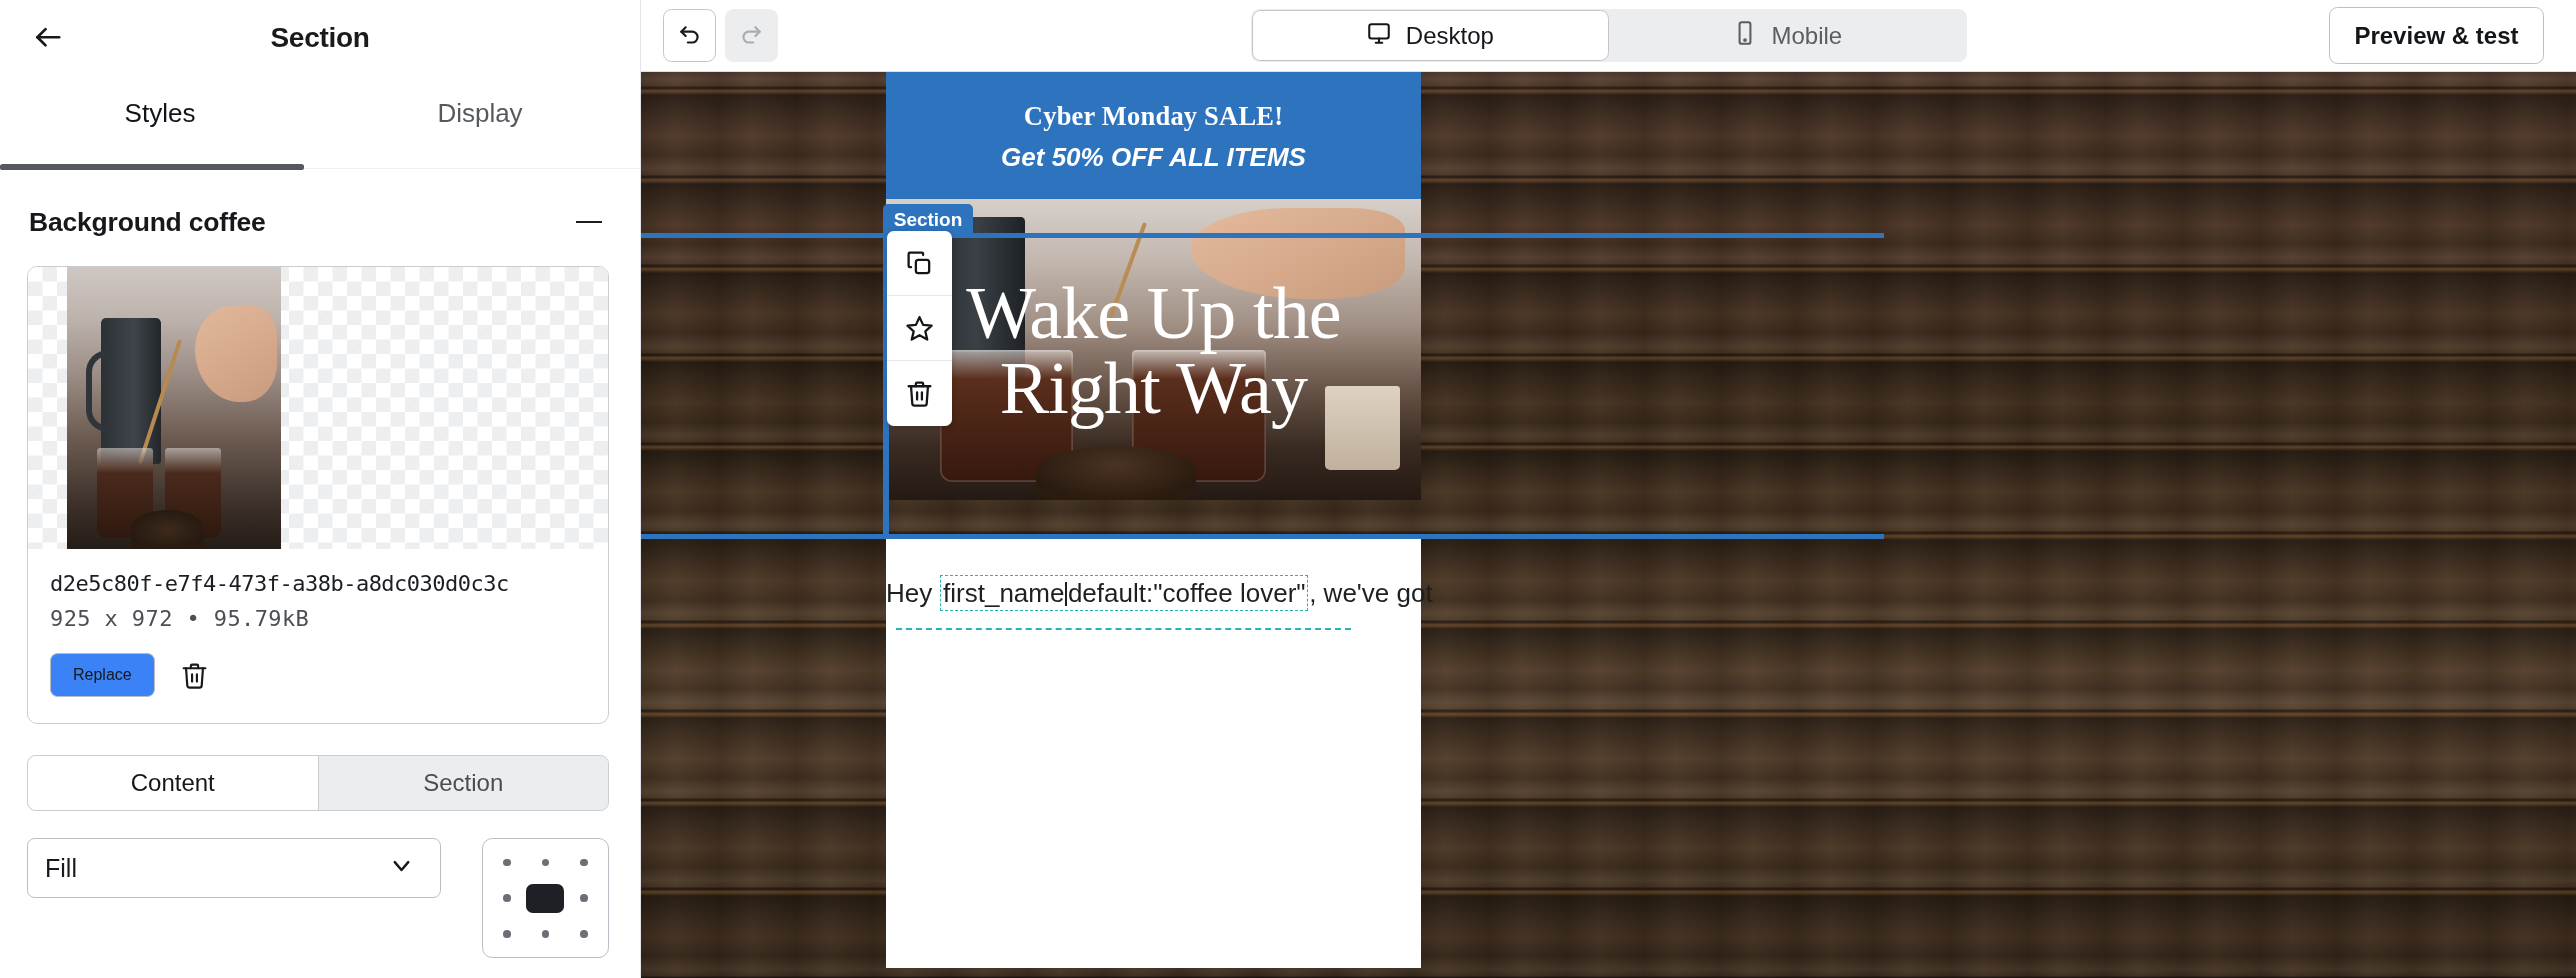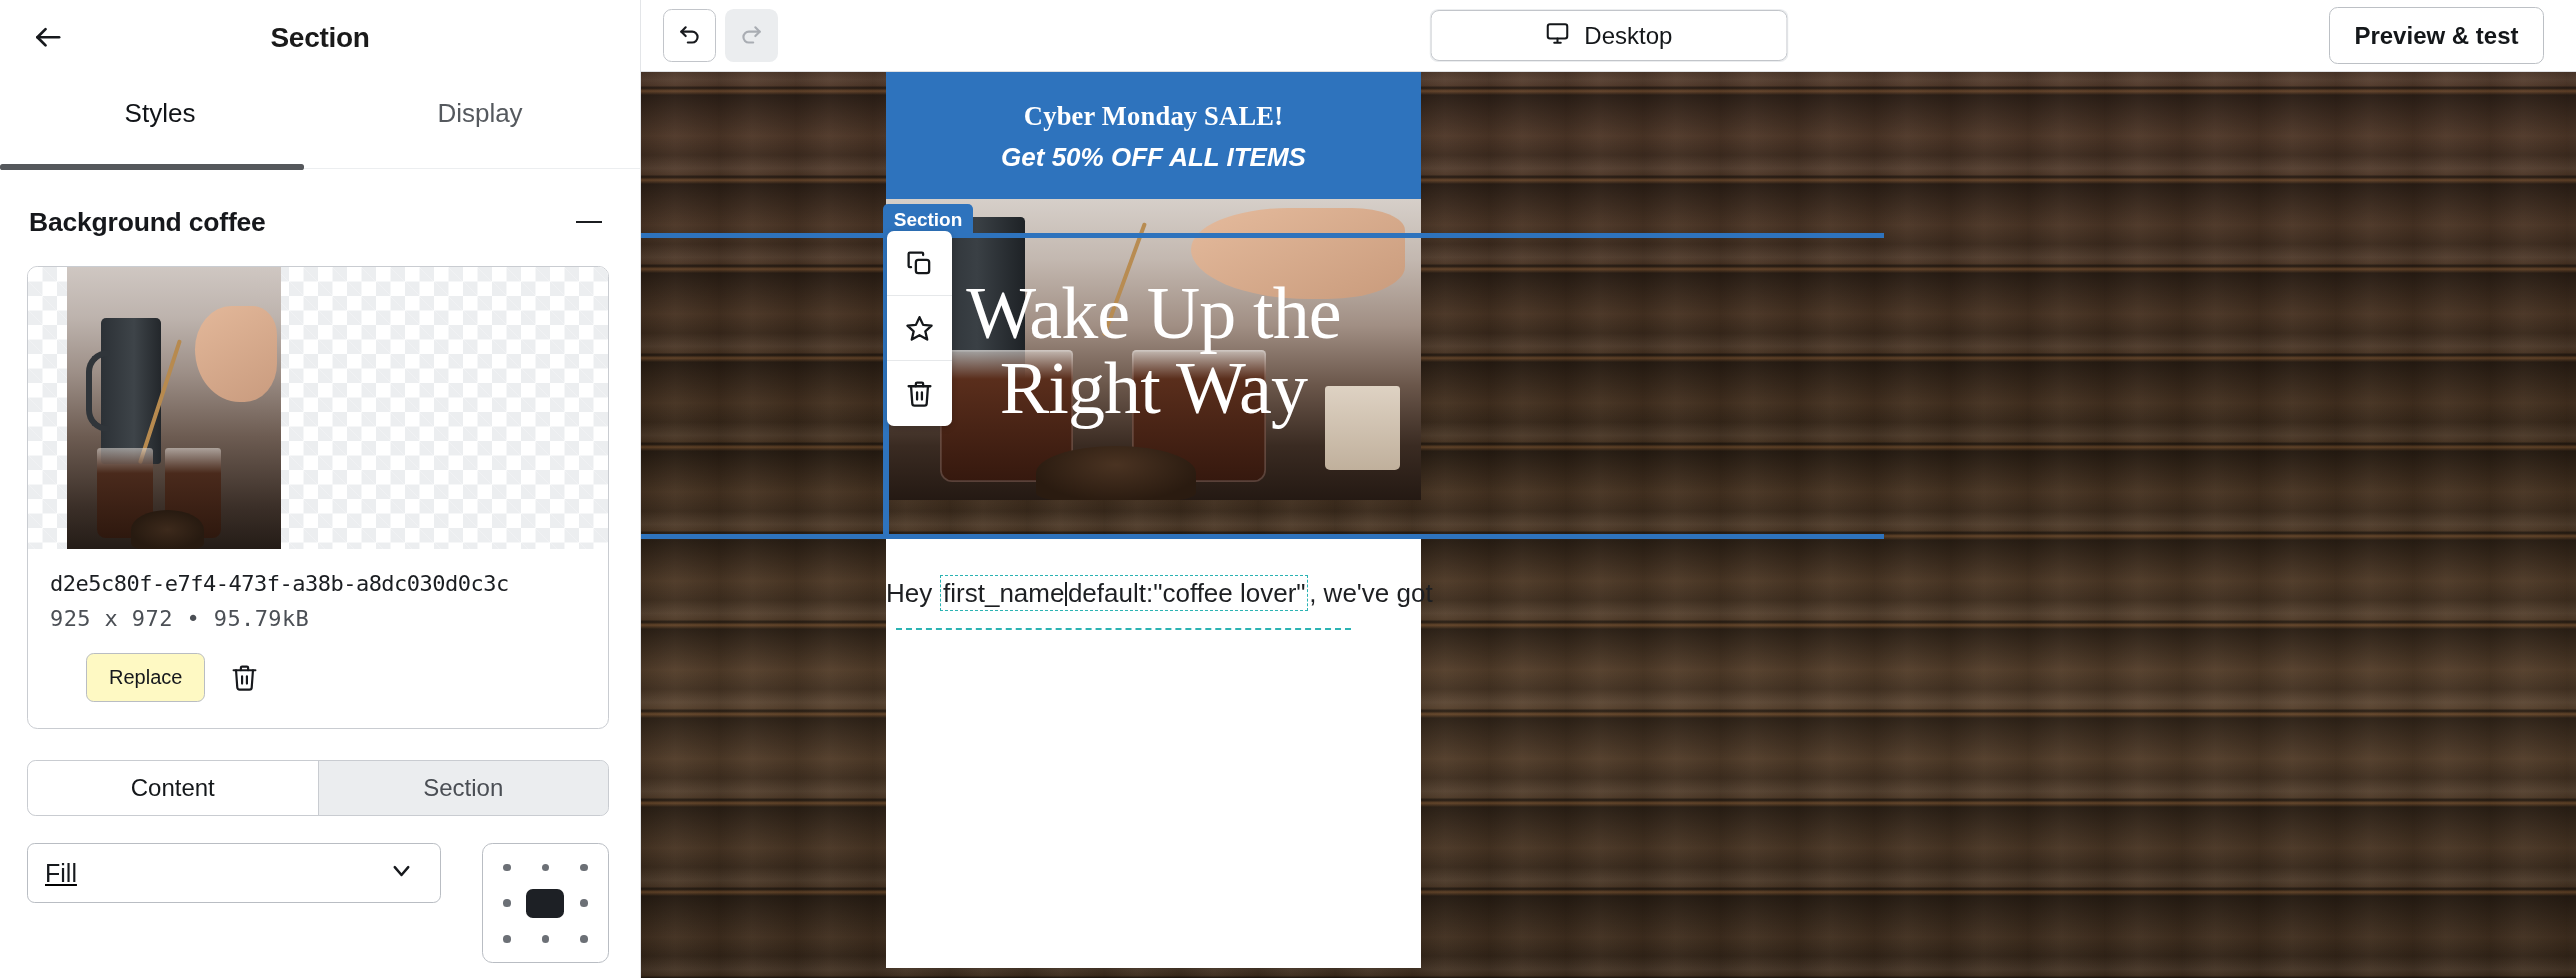--- a/index.html
+++ b/index.html
@@ -135,24 +135,23 @@
   .img-dims {
     font-family: "DejaVu Sans Mono", "Liberation Mono", monospace;
     font-size: 22px; color: #4b4f55; margin-top: 10.3px; letter-spacing: 0.4px;
   }
   .img-actions {
     display: flex; align-items: center; gap: 19px;
     padding: 22px 22px 26px 22px;
   }
   .btn-replace {
     border: 0.9px solid #b9bdc3; border-radius: 7.7px;
-    background: #fef9c3; color: #15181c;
-    font-size: 20px; padding: 12px 22px; cursor: pointer;
+    background: #3b82f6; color: #15181c;
+    font-size: 16px; padding: 12px 22px; cursor: pointer;
     font-family: "Liberation Sans", sans-serif;
-    margin-left: 36px;
   }
   .icon-btn-plain {
     width: 41px; height: 41px; display: flex; align-items: center; justify-content: center;
     cursor: pointer; background: none; border: none;
   }
 
   .segmented {
     margin: 31px 31px 0 27px;
     display: flex; height: 56px;
     border: 0.9px solid #c9ccd1; border-radius: 8.6px; overflow: hidden;
@@ -169,21 +168,21 @@
   }
 
   .controls-row {
     display: flex; align-items: flex-start; gap: 41px;
     margin: 27px 31px 0 27px;
   }
   .select-wrap {
     flex: 0 0 414px; height: 60px;
     border: 0.9px solid #b9bdc3; border-radius: 7.7px;
     display: flex; align-items: center; justify-content: space-between;
-    padding: 0 25px 0 17px; background: #fff; cursor: pointer; text-decoration: underline;
+    padding: 0 25px 0 17px; background: #fff; cursor: pointer;
   }
   .select-wrap span { font-size: 25px; color: #16191d; }
   .pos-picker {
     width: 130px; height: 120px;
     border: 0.9px solid #b9bdc3; border-radius: 10.3px;
     background: #fff; cursor: pointer;
     display: grid;
     grid-template-columns: repeat(3, 1fr);
     grid-template-rows: repeat(3, 1fr);
     place-items: center;
@@ -501,20 +500,29 @@
       <div class="device-switch">
         <div class="dev active">
           <span>
             <svg width="26" height="26" viewBox="0 0 24 24" fill="none" stroke="#14171a" stroke-width="1.9" stroke-linecap="round" stroke-linejoin="round">
               <rect x="3" y="4" width="18" height="13" rx="2"></rect>
                 <path d="M9 21h6M12 17v4"></path>
             </svg>
           </span>
           <span>Desktop</span>
         </div>
+        <div class="dev">
+          <span>
+            <svg width="26" height="26" viewBox="0 0 24 24" fill="none" stroke="#5a5e64" stroke-width="1.9" stroke-linecap="round" stroke-linejoin="round">
+              <rect x="7" y="2" width="10" height="20" rx="2"></rect>
+                <circle cx="12" cy="18.5" r="0.8" fill="#5a5e64"></circle>
+            </svg>
+          </span>
+          <span>Mobile</span>
+        </div>
       </div>
 
       <button class="btn-preview">Preview &amp; test</button>
     </div>
 
     <div class="canvas">
       <div class="email-body">
 
         <div class="banner">
           <div class="b1">Cyber Monday SALE!</div>

